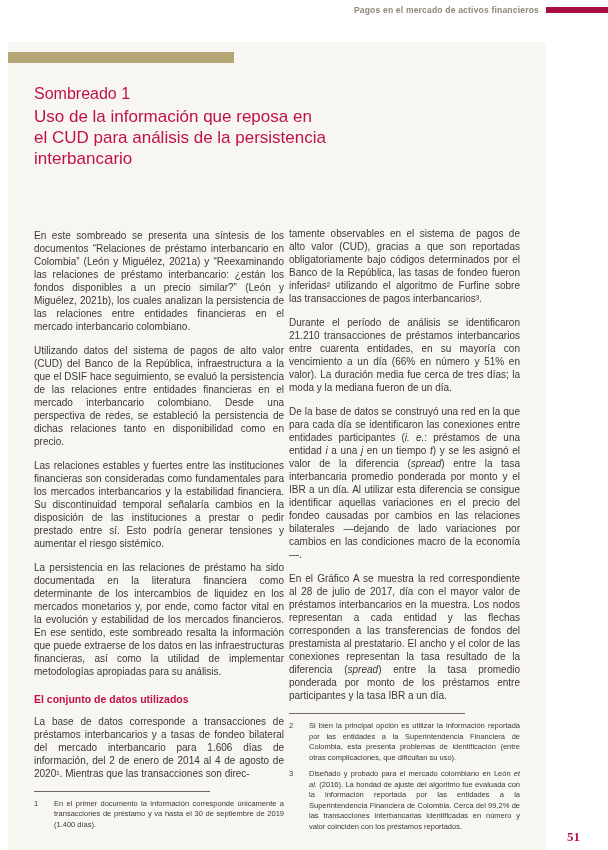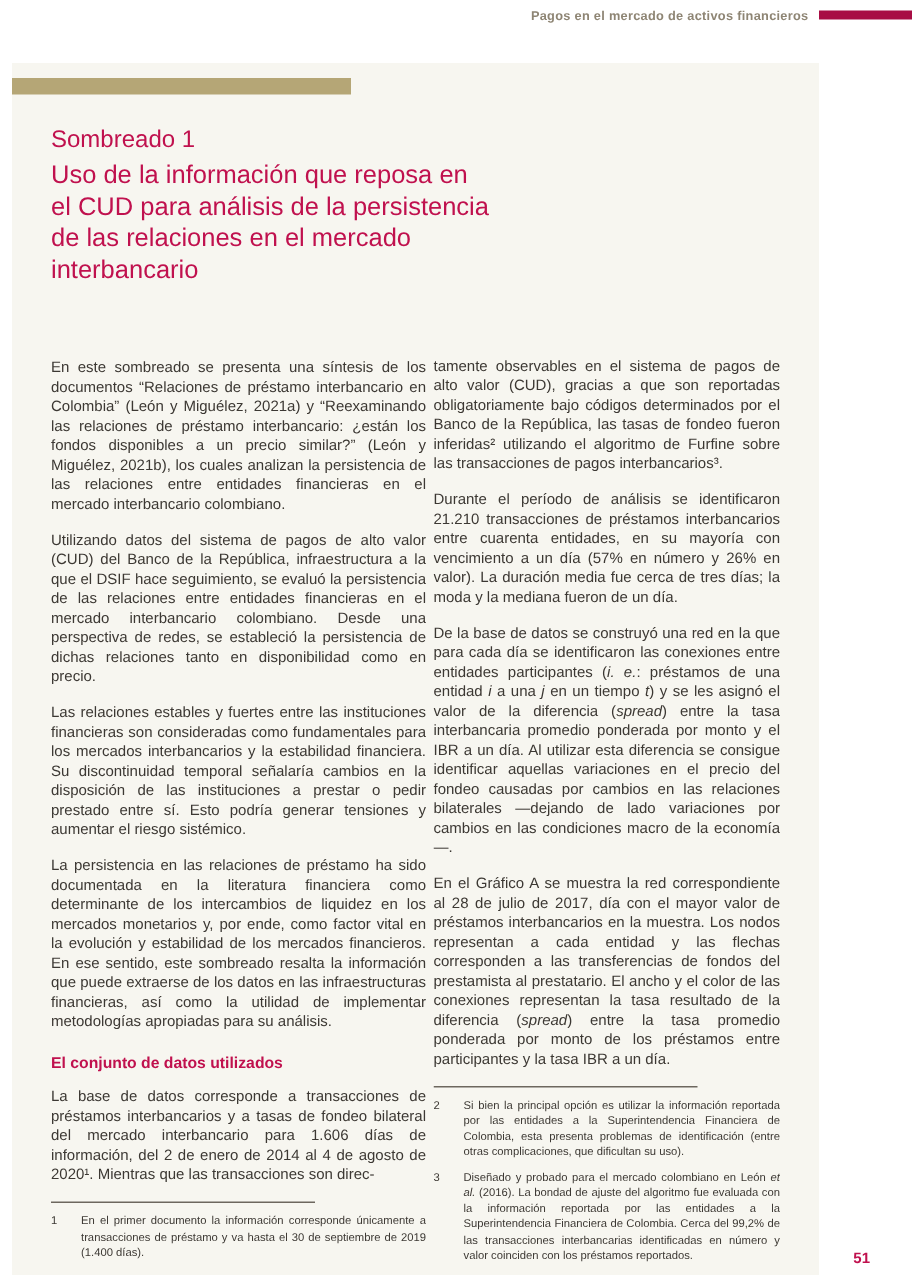--- a/index.html
+++ b/index.html
@@ -48,39 +48,38 @@
     font-size:10.5px;font-weight:700;color:var(--accent,#c0114e);
     margin:4px 0 9px;text-align:left;
   }
   .footnotes{margin-top:auto;padding-bottom:6px;}
   .fn-rule{width:176px;border-top:1px solid var(--rule,#6d675e);margin-bottom:7px;}
   .fn{display:flex;font-size:7.5px;line-height:10.5px;margin-bottom:6px;}
   .fn-num{flex:0 0 20px;}
   .fn-text{flex:1;text-align:justify;}
   .page-number{
     position:absolute;right:28px;bottom:5px;
-    font-size:10px;font-weight:700;color:var(--accent,#c0114e);
+    font-size:13px;font-weight:700;color:var(--accent,#c0114e);font-family:Liberation Serif, serif;
   }
   i{font-style:italic;}
 </style>
 </head>
 <body>
 
 <div class="running-header">
   <span class="rh-text">Pagos en el mercado de activos financieros</span>
   <span class="rh-bar"></span>
 </div>
 
 <div class="shaded-box">
   <div class="tan-bar"></div>
   <div class="kicker">Sombreado 1</div>
   <h1 class="box-title">
     <div>Uso de la información que reposa en</div>
     <div>el CUD para análisis de la persistencia</div>
-    <div>de las relaciones en el mercado</div>
     <div>interbancario</div>
   </h1>
 
   <div class="columns">
 
     <div class="col col-left">
       <p><span>En este sombreado se presenta una síntesis de los documentos “Relaciones de préstamo interbancario en Colombia” (León y Miguélez, 2021a) y “Reexaminando las relaciones de préstamo interbancario: ¿están los fondos disponibles a un precio similar?” (León y Miguélez, 2021b), los cuales analizan la persistencia de las relaciones entre entidades financieras en el mercado interbancario colombiano.</span></p>
       <p><span>Utilizando datos del sistema de pagos de alto valor (CUD) del Banco de la República, infraestructura a la que el DSIF hace seguimiento, se evaluó la persistencia de las relaciones entre entidades financieras en el mercado interbancario colombiano. Desde una perspectiva de redes, se estableció la persistencia de dichas relaciones tanto en disponibilidad como en precio.</span></p>
       <p><span>Las relaciones estables y fuertes entre las instituciones financieras son consideradas como fundamentales para los mercados interbancarios y la estabilidad financiera. Su discontinuidad temporal señalaría cambios en la disposición de las instituciones a prestar o pedir prestado entre sí. Esto podría generar tensiones y aumentar el riesgo sistémico.</span></p>
       <p><span>La persistencia en las relaciones de préstamo ha sido documentada en la literatura financiera como determinante de los intercambios de liquidez en los mercados monetarios y, por ende, como factor vital en la evolución y estabilidad de los mercados financieros. En ese sentido, este sombreado resalta la información que puede extraerse de los datos en las infraestructuras financieras, así como la utilidad de implementar metodologías apropiadas para su análisis.</span></p>
@@ -90,21 +89,21 @@
         <div class="fn-rule"></div>
         <div class="fn">
           <span class="fn-num">1</span>
           <span class="fn-text"><span>En el primer documento la información corresponde únicamente a transacciones de préstamo y va hasta el 30 de septiembre de 2019 (1.400 días).</span></span>
         </div>
       </div>
     </div>
 
     <div class="col col-right">
       <p><span>tamente observables en el sistema de pagos de alto valor (CUD), gracias a que son reportadas obligatoriamente bajo códigos determinados por el Banco de la República, las tasas de fondeo fueron inferidas² utilizando el algoritmo de Furfine sobre las transacciones de pagos interbancarios³.</span></p>
-      <p><span>Durante el período de análisis se identificaron 21.210 transacciones de préstamos interbancarios entre cuarenta entidades, en su mayoría con vencimiento a un día (57% en número y 26% en valor). La duración media fue cerca de tres días; la moda y la mediana fueron de un día.</span></p>
+      <p><span>Durante el período de análisis se identificaron 21.210 transacciones de préstamos interbancarios entre cuarenta entidades, en su mayoría con vencimiento a un día (66% en número y 51% en valor). La duración media fue cerca de tres días; la moda y la mediana fueron de un día.</span></p>
       <p><span>De la base de datos se construyó una red en la que para cada día se identificaron las conexiones entre entidades participantes (</span><i>i. e.</i><span>: préstamos de una entidad </span><i>i</i><span> a una </span><i>j</i><span> en un tiempo </span><i>t</i><span>) y se les asignó el valor de la diferencia (</span><i>spread</i><span>) entre la tasa interbancaria promedio ponderada por monto y el IBR a un día. Al utilizar esta diferencia se consigue identificar aquellas variaciones en el precio del fondeo causadas por cambios en las relaciones bilaterales —dejando de lado variaciones por cambios en las condiciones macro de la economía—.</span></p>
       <p><span>En el Gráfico A se muestra la red correspondiente al 28 de julio de 2017, día con el mayor valor de préstamos interbancarios en la muestra. Los nodos representan a cada entidad y las flechas corresponden a las transferencias de fondos del prestamista al prestatario. El ancho y el color de las conexiones representan la tasa resultado de la diferencia (</span><i>spread</i><span>) entre la tasa promedio ponderada por monto de los préstamos entre participantes y la tasa IBR a un día.</span></p>
       <div class="footnotes">
         <div class="fn-rule"></div>
         <div class="fn">
           <span class="fn-num">2</span>
           <span class="fn-text"><span>Si bien la principal opción es utilizar la información reportada por las entidades a la Superintendencia Financiera de Colombia, esta presenta problemas de identificación (entre otras complicaciones, que dificultan su uso).</span></span>
         </div>
         <div class="fn">
           <span class="fn-num">3</span>

